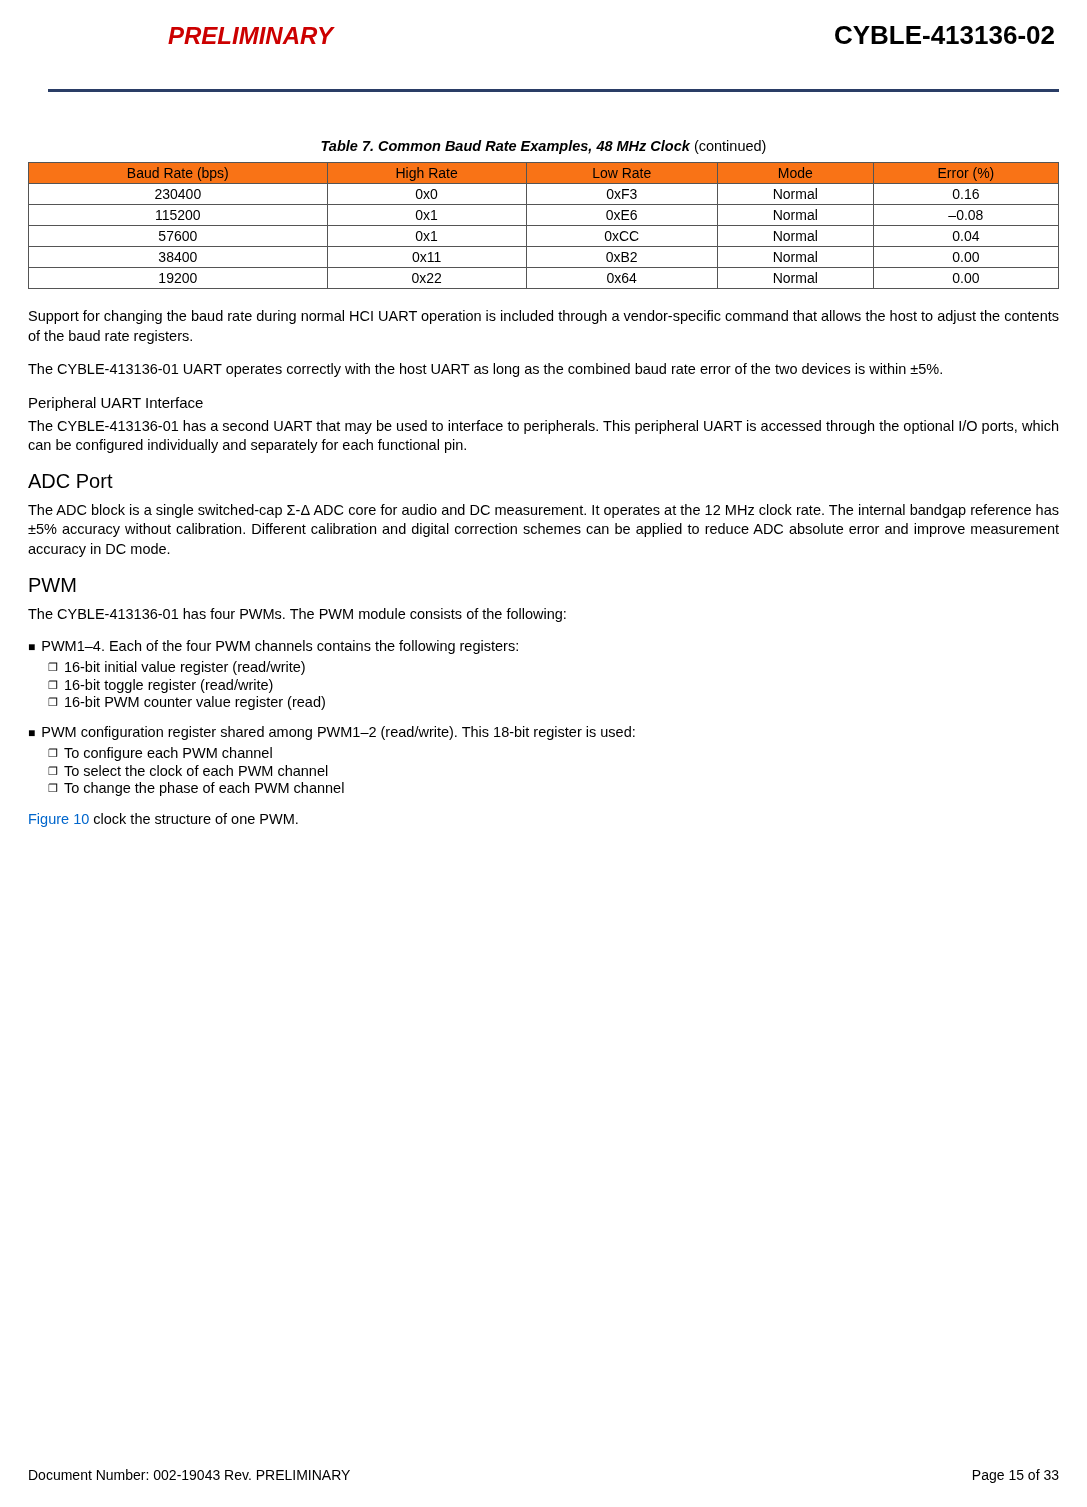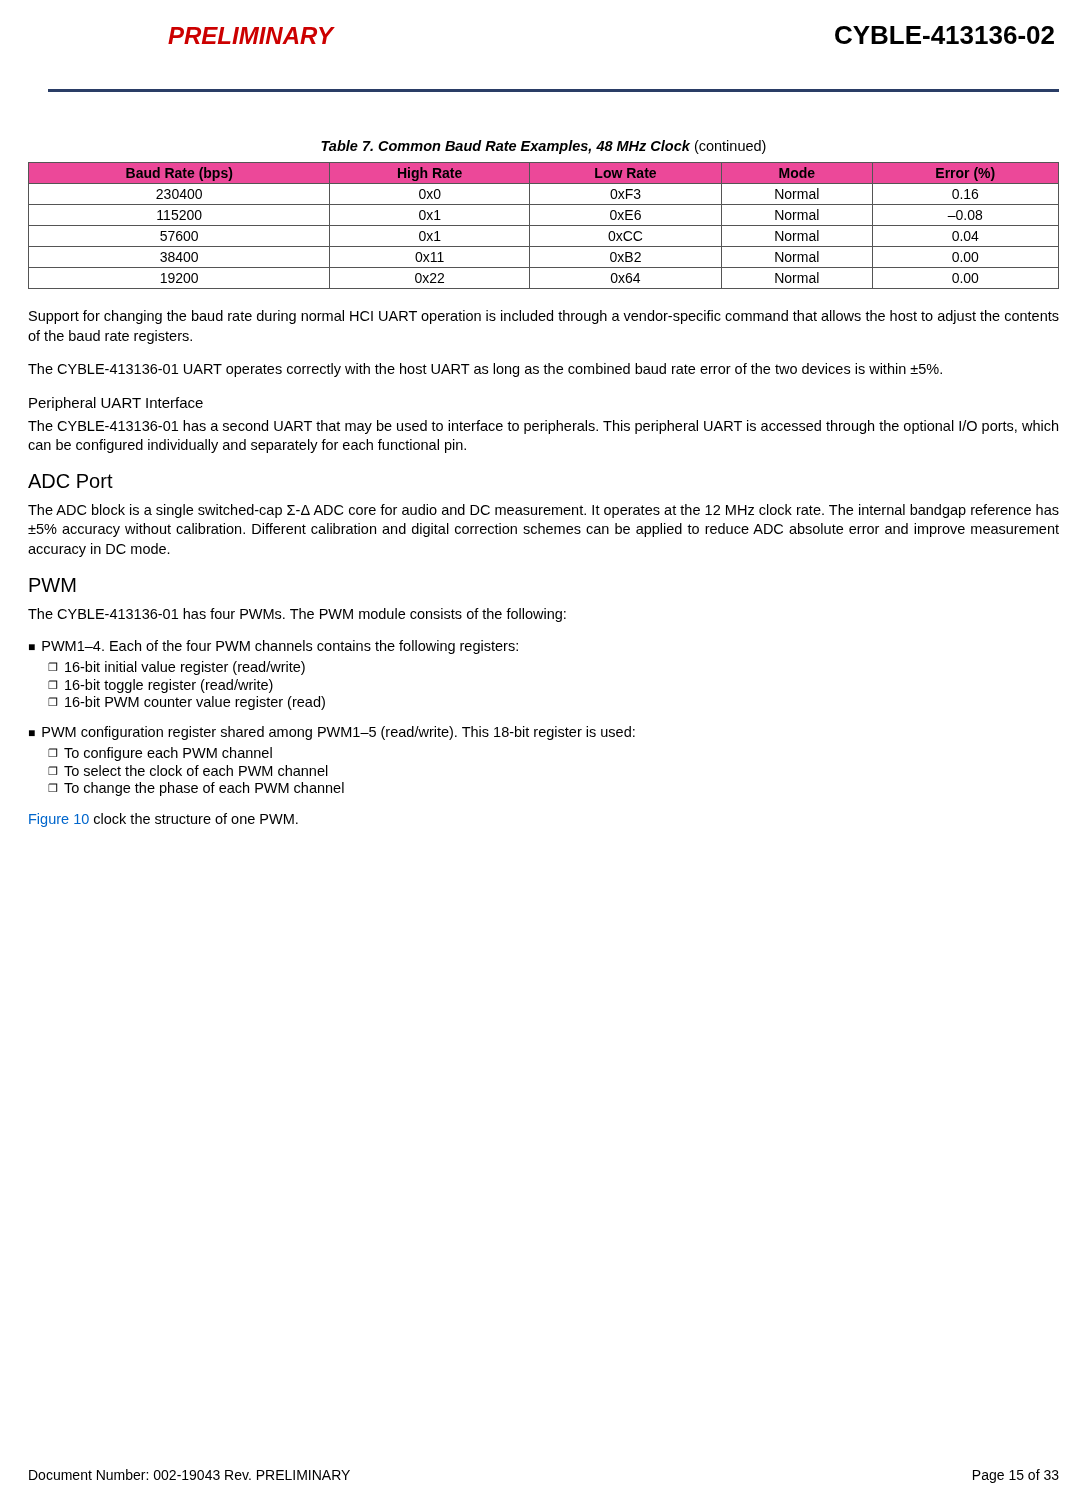--- a/index.html
+++ b/index.html
@@ -92,22 +92,22 @@
       border-collapse: collapse;
       margin-bottom: 18px;
     }
     table.data th, table.data td {
       border: 1px solid #555;
       padding: 2px 8px;
       text-align: center;
       font-size: 14px;
     }
     table.data th {
-      background: #ec4899;
-      font-weight: bold;
+      background: #f97316;
+      font-weight: normal;
     }
     p.body {
       margin-bottom: 14px;
       text-align: justify;
       line-height: 1.35;
     }
     h3.subhead {
       font-weight: normal;
       font-size: 15px;
       margin-bottom: 6px;
@@ -243,21 +243,21 @@
   </div>
   <div class="bullet-l2">
     <span class="sq">❐</span>
     <span>16-bit PWM counter value register (read)</span>
   </div>
 </div>
 
 <div class="bullet-block">
   <div class="bullet-l1">
     <span class="sq">■</span>
-    <span>PWM configuration register shared among PWM1–5 (read/write). This 18-bit register is used:</span>
+    <span>PWM configuration register shared among PWM1–2 (read/write). This 18-bit register is used:</span>
   </div>
   <div class="bullet-l2">
     <span class="sq">❐</span>
     <span>To configure each PWM channel</span>
   </div>
   <div class="bullet-l2">
     <span class="sq">❐</span>
     <span>To select the clock of each PWM channel</span>
   </div>
   <div class="bullet-l2">

